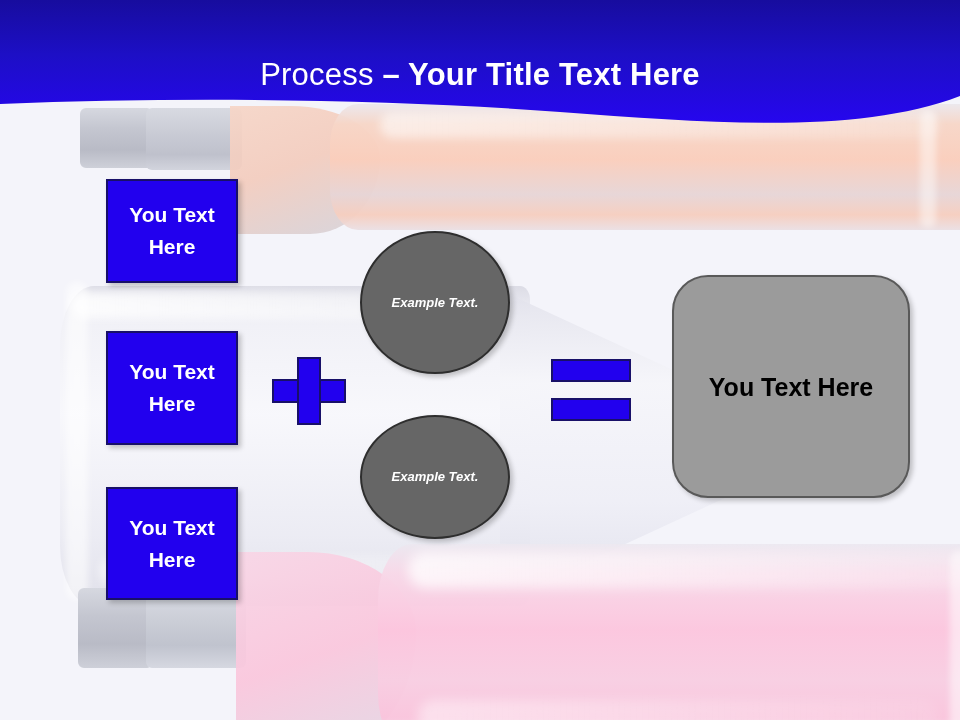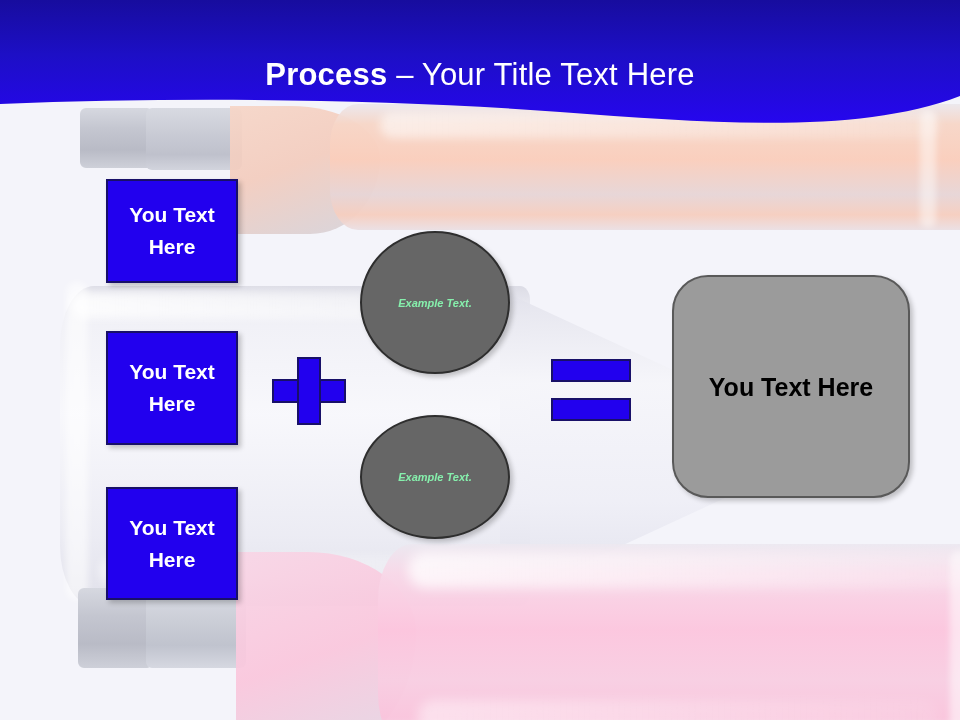--- a/index.html
+++ b/index.html
@@ -183,22 +183,22 @@
     position: absolute;
     left: 0; top: 55px;
     width: 960px;
     text-align: center;
     color: #ffffff;
     font-size: 31px;
     line-height: 40px;
     letter-spacing: .2px;
     white-space: nowrap;
   }
-  #header-title .strong { font-weight: bold; text-align: center; }
-  #header-title .rest   { font-weight: normal; }
+  #header-title .strong { font-weight: normal; text-align: center; }
+  #header-title .rest   { font-weight: bold; }
 
   
   .input-box {
     position: absolute;
     background: #2200ee;
     border: 2px solid #181068;
     color: #ffffff;
     font-size: 21px;
     line-height: 32px;
     text-align: center;
@@ -247,22 +247,22 @@
   #equals-op .bar.top    { top: 0px; }
   #equals-op .bar.bottom { top: 39px; }
 
   
   .circle {
     position: absolute;
     border-radius: 50%;
     background: #666666;
     border: 2px solid #2e2e2e;
     box-sizing: border-box;
-    color: #86efac;
-    font-size: 11px;
+    color: #ffffff;
+    font-size: 13px;
     font-weight: bold;
     font-style: italic;
     line-height: 22px;
     text-align: center;
     display: flex;
     align-items: center;
     justify-content: center;
   }
   #circle-1 { left: 360px; top: 231px; width: 150px; height: 143px; }
   #circle-2 { left: 360px; top: 415px; width: 150px; height: 124px; }

